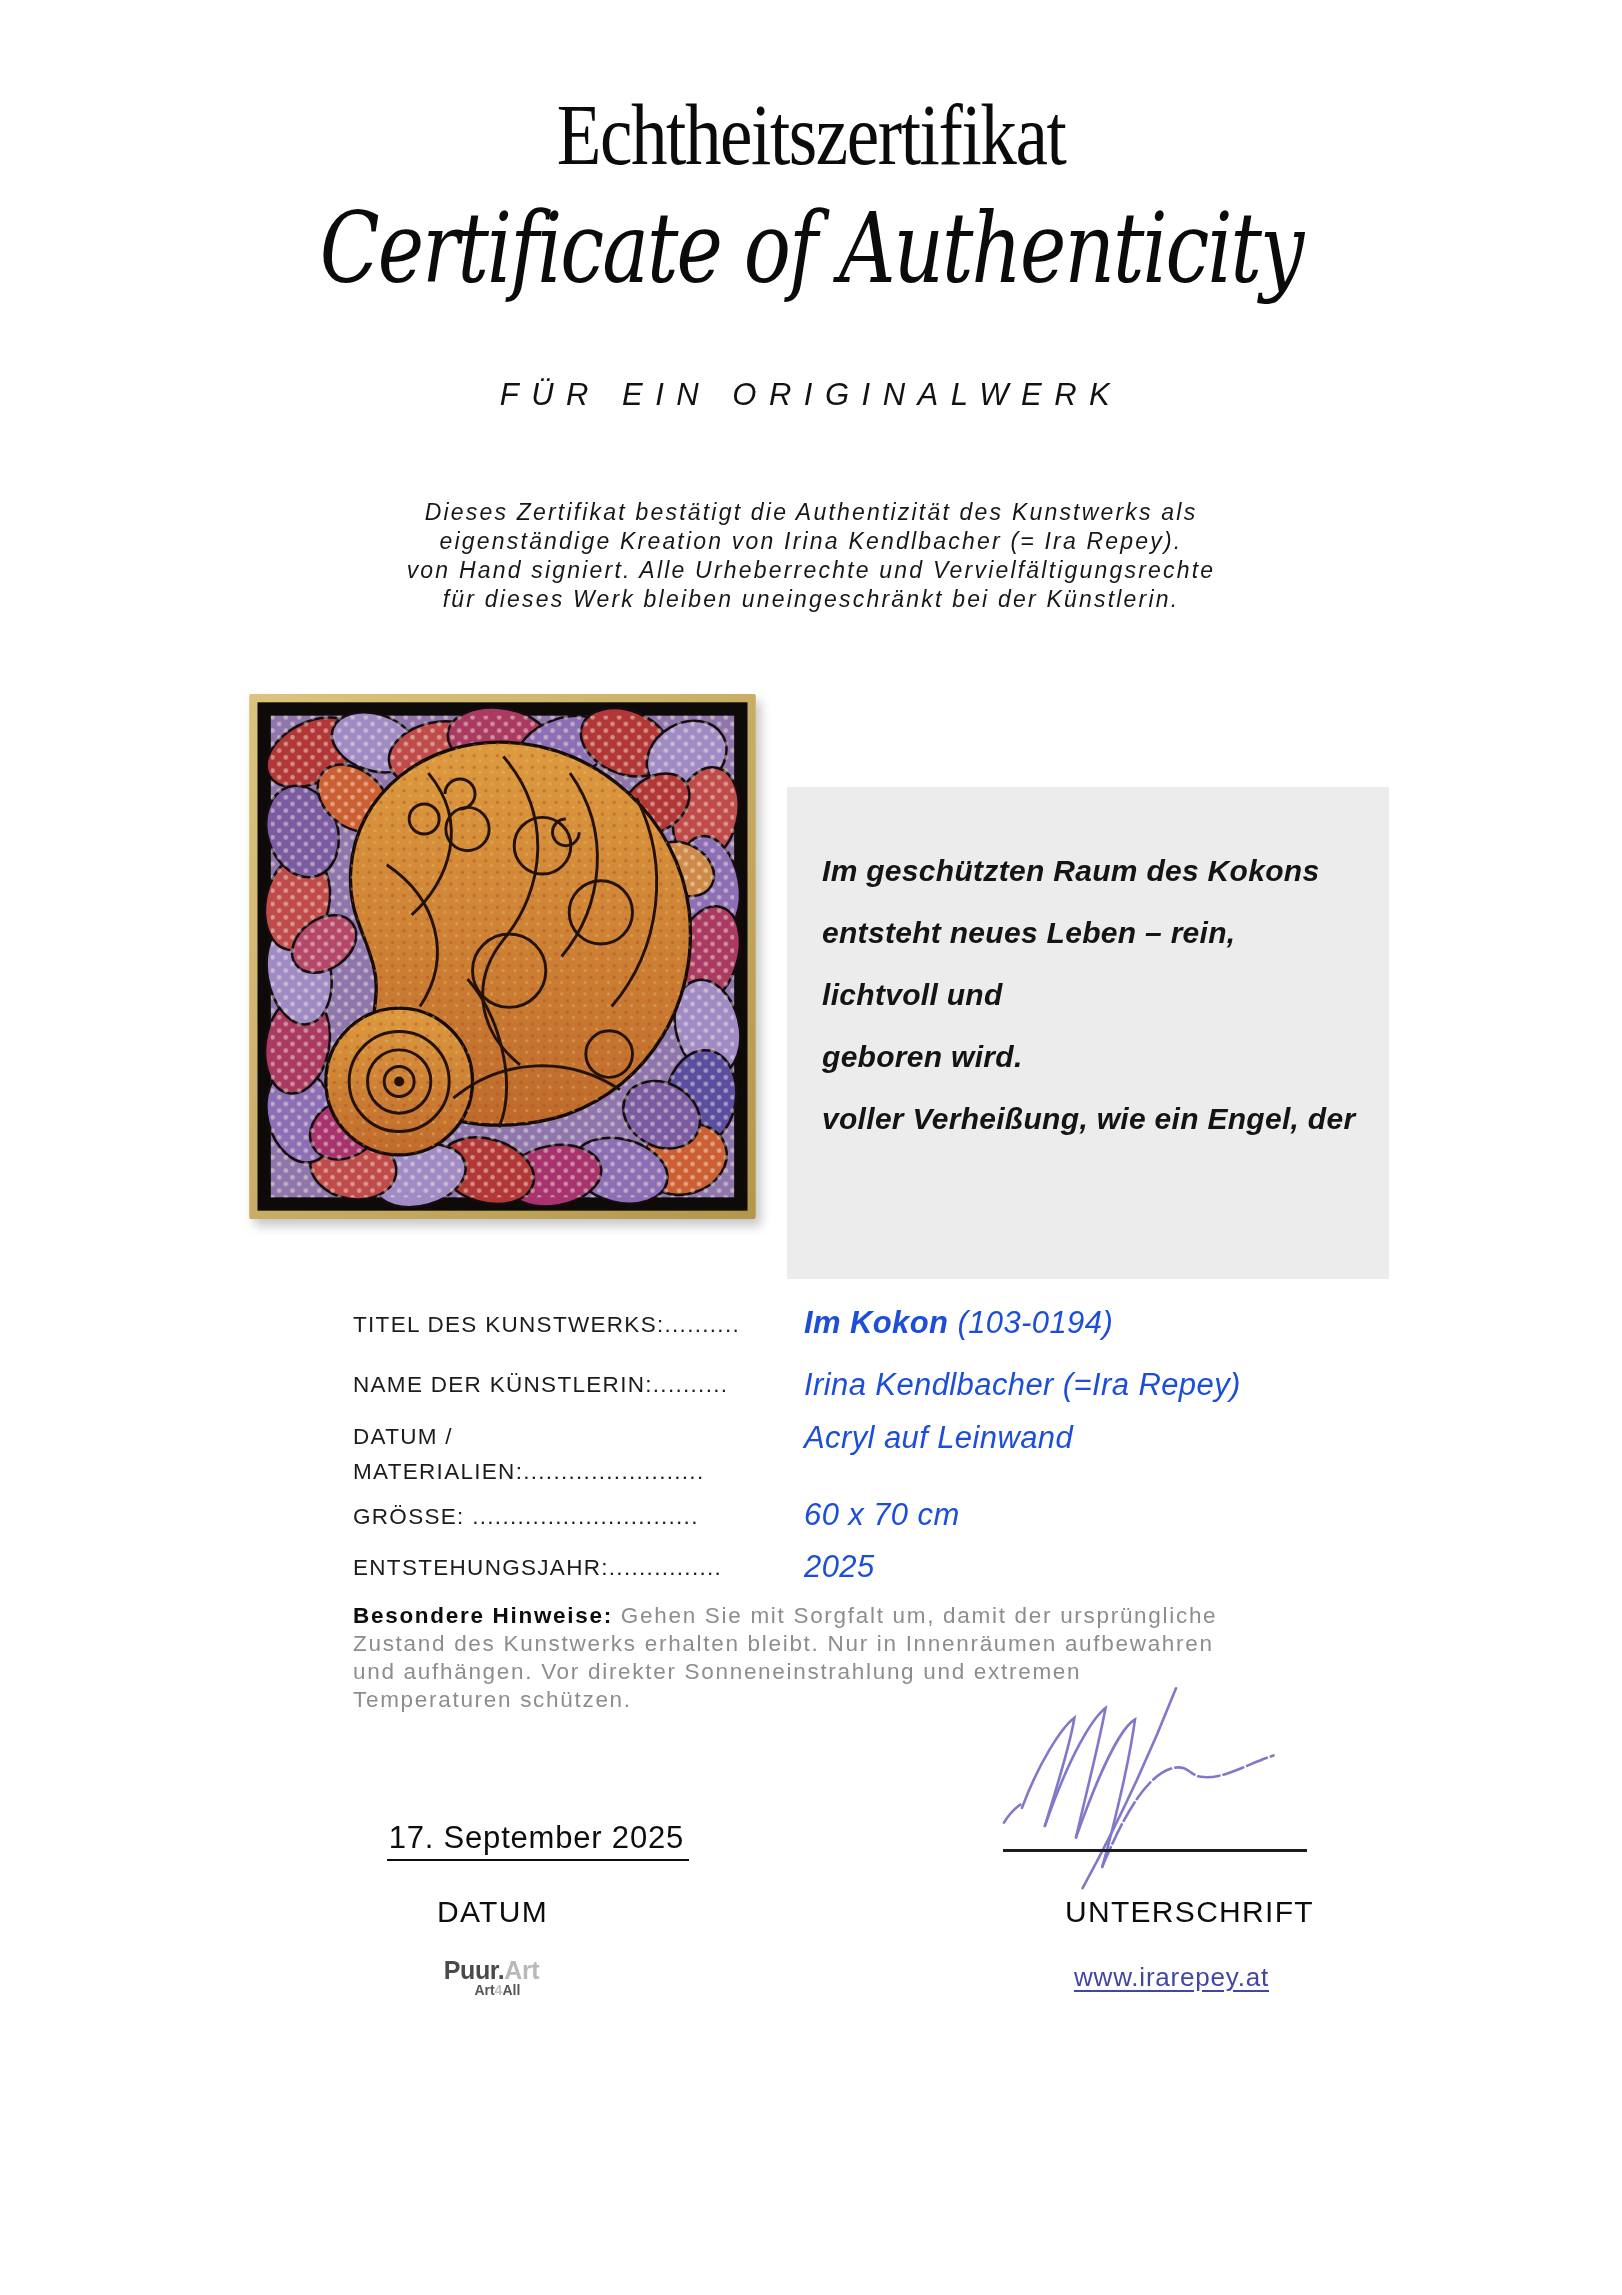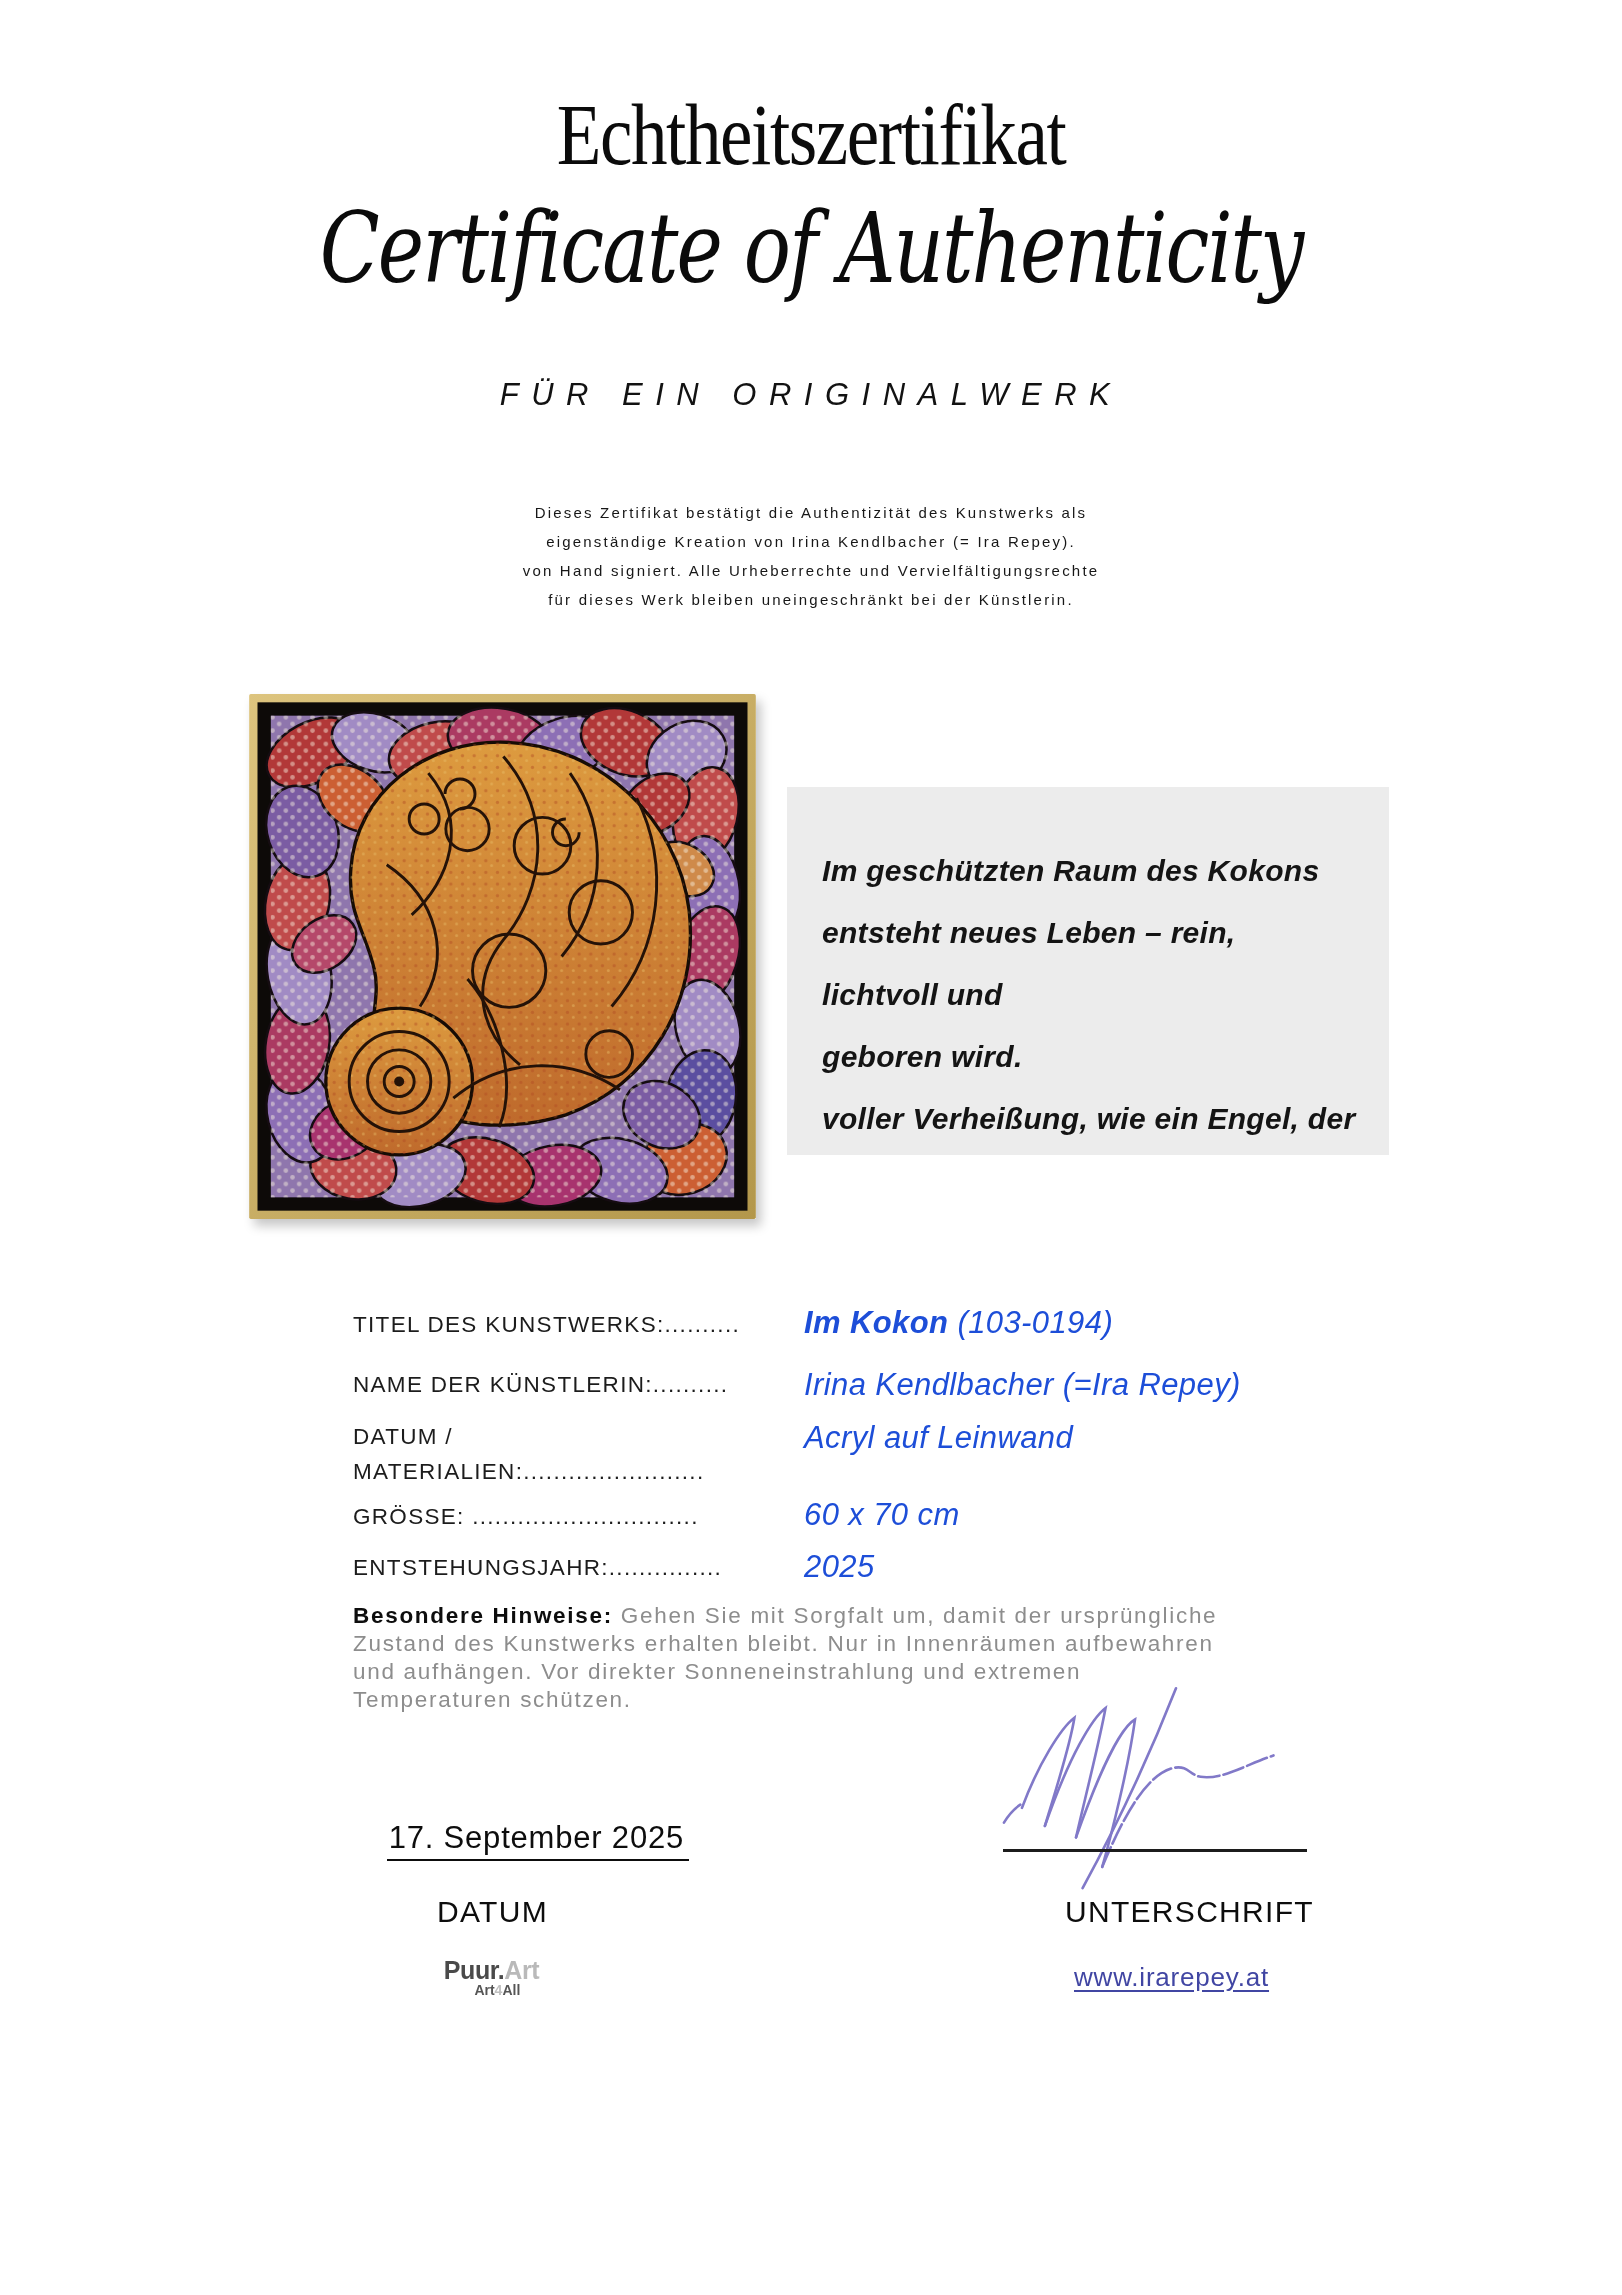--- a/index.html
+++ b/index.html
@@ -35,35 +35,36 @@
     top:377px;left:50%;
     transform:translateX(-50%);
     font-size:31px;letter-spacing:12.5px;
     color:#121212;white-space:nowrap;font-style:italic;
   }
 
   
   .intro{
     top:498px;left:0;right:0;
     text-align:center;
-    font-size:15px;line-height:29px;
+    font-size:23px;line-height:29px;
+    font-style:italic;
     letter-spacing:2.2px;
     color:#171717;
   }
 
   
   .artwork{
     top:694px;left:249px;width:507px;height:525px;
     box-shadow:5px 6.7px 10px rgba(0,0,0,0.22);
   }
   .artwork svg{display:block;}
 
   
   .quote-box{
-    top:787px;left:787px;width:602px;height:368px;
+    top:787px;left:787px;width:602px;height:492px;
     background:#ececec;
   }
   .quote-text{
     padding:53px 33px 0 35px;
     font-size:30px;line-height:62px;
     font-style:italic;font-weight:bold;
     letter-spacing:0.3px;color:#141414;
   }
 
   

